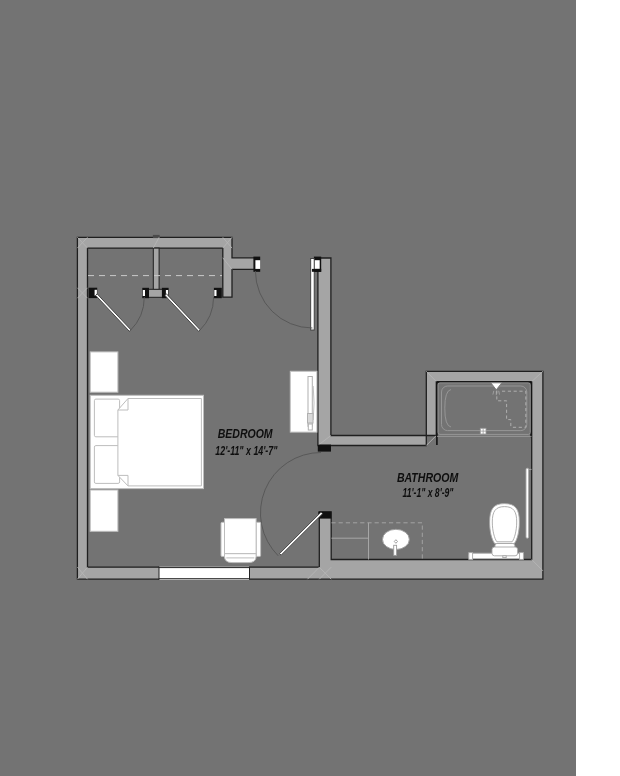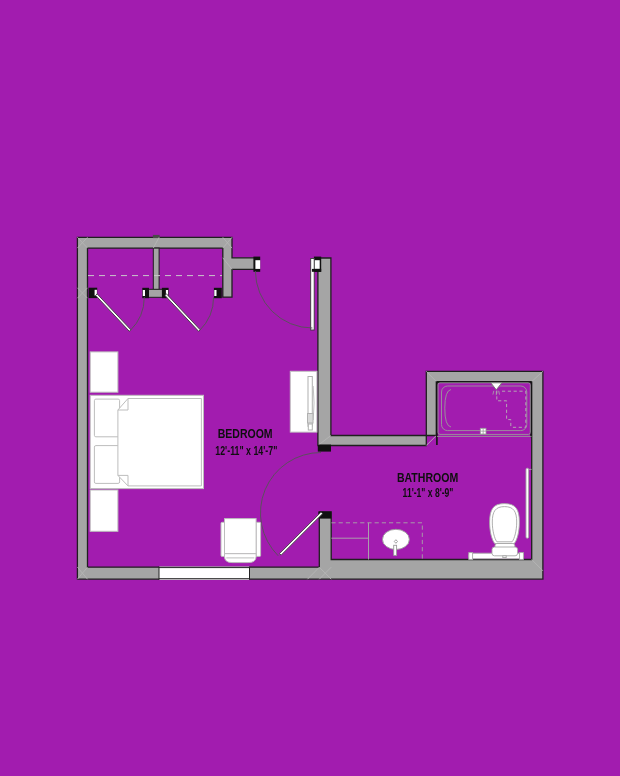--- a/index.html
+++ b/index.html
@@ -1,16 +1,16 @@
 <!DOCTYPE html>
 <html><head>
 <meta charset="utf-8">
 <style>
   html,body{margin:0;padding:0;background:#ffffff;}
-  .page{position:relative;width:620px;height:776px;background:#a21caf;overflow:hidden;}
+  .page{position:relative;width:576px;height:776px;background:#737373;overflow:hidden;font-style:italic;}
   svg{position:absolute;left:0;top:0;}
   text{font-family:"Liberation Sans",sans-serif;fill:#0e0e0e;}
 </style>
 </head>
 <body>
 <div class="page">
 <svg width="620" height="776" viewBox="0 0 620 776">
 
 <path d="M77.4,237.3 H232 V257.8 H257.4 V269.3 H232 V297.1 H222.8 V248.1 H87.5 V567.2 H319.3 V512 H331.2 V559.5 H531.7 V381.6 H436.3 V435.5 H330.9 V258 H317.9 V445.5 H426.3 V371.3 H542.9 V579.2 H77.4 Z" fill="#a5a5a5" stroke="#1f1f1f" stroke-width="1.3" stroke-linejoin="miter"></path>
 

